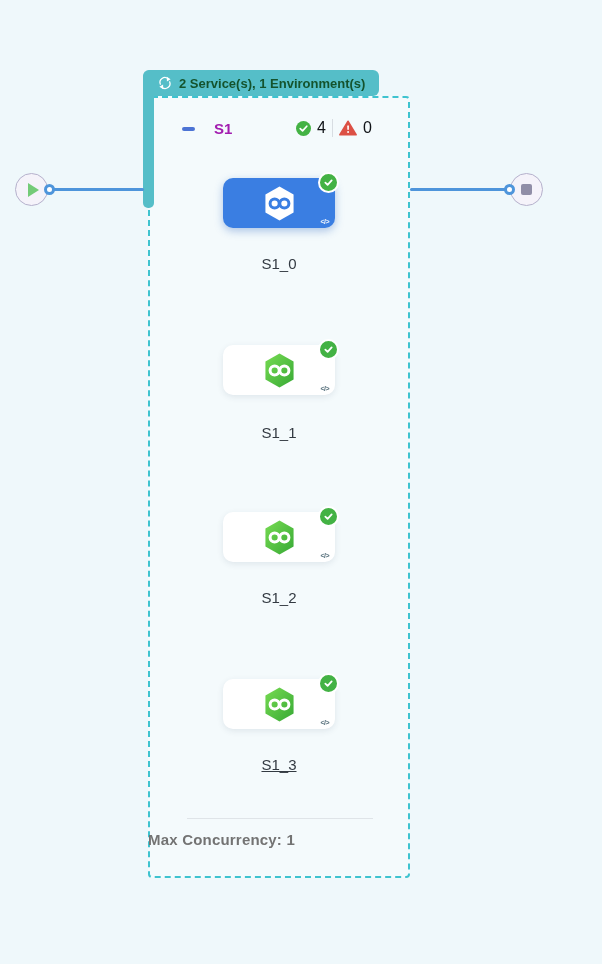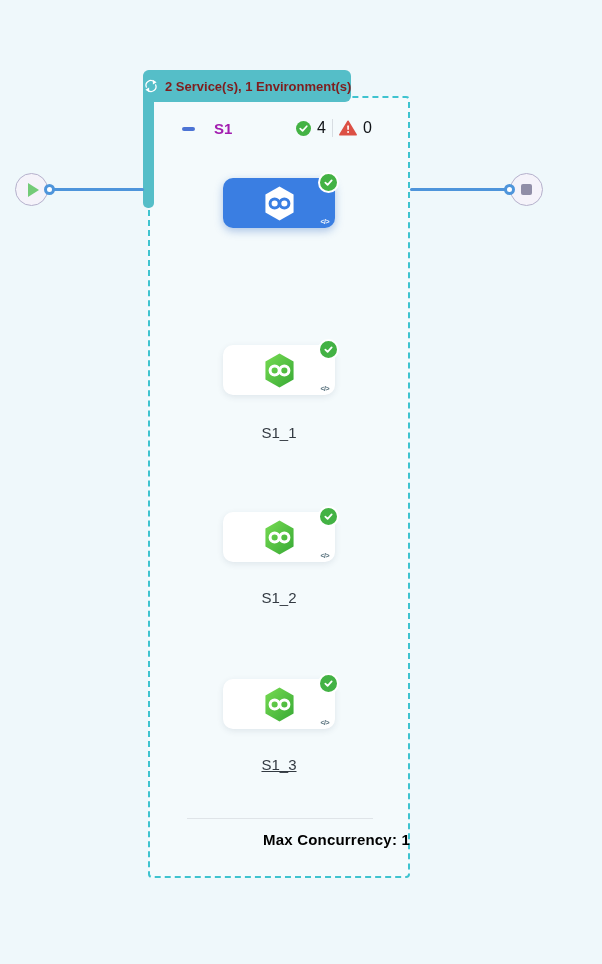--- a/index.html
+++ b/index.html
@@ -24,23 +24,23 @@
     background:#FFFFFF;border:3px solid #4E95DB;box-sizing:border-box;}
   .edge-dot-left{left:44px;}
   .edge-dot-right{left:504px;}
 
   
   .group-box{position:absolute;left:148px;top:96px;width:262px;height:782px;
     border:2px dashed #3EC3CF;border-radius:4px;box-sizing:border-box;
     background:rgba(255,255,255,0.30);}
   .group-strip{position:absolute;left:143px;top:70px;width:11px;height:138px;
     background:#55BEC8;border-radius:8px 0 5px 5px;}
-  .group-badge{position:absolute;left:143px;top:70px;height:32px;
+  .group-badge{position:absolute;left:143px;top:70px;height:26px;
     background:#55BEC8;border-radius:6px 6px 6px 0;display:flex;align-items:center;
-    gap:6px;padding:0 0;color:#7f1d1d;font-size:13px;font-weight:bold;white-space:nowrap;}
+    gap:6px;padding:0 14px;color:#14532d;font-size:13px;font-weight:bold;white-space:nowrap;}
 
   
   .collapse-dash{position:absolute;left:182px;top:127px;width:13px;height:3.5px;
     border-radius:2px;background:#4C73D4;cursor:pointer;}
   .stage-name{position:absolute;left:214px;top:120px;font-size:15px;font-weight:700;color:#a21caf;}
   .stage-status{position:absolute;left:296px;top:119px;display:flex;align-items:center;gap:6px;}
   .status-count{font-size:16px;font-weight:500;color:#101317;}
   .status-divider{width:1px;height:18px;background:#D8DDE2;}
 
   
@@ -52,22 +52,22 @@
     background:#43B244;border:2px solid #FFFFFF;box-sizing:content-box;
     display:flex;align-items:center;justify-content:center;}
   .code-icon{position:absolute;right:6px;bottom:3px;font-size:7px;font-weight:bold;
     letter-spacing:-0.5px;color:#546E7A;}
   .node-card.selected .code-icon{color:rgba(255,255,255,0.92);}
   .node-label{position:absolute;left:199px;width:160px;text-align:center;
     font-size:15px;color:#333A42;}
 
   
   .footer-divider{position:absolute;left:187px;top:818px;width:186px;height:1px;background:#DFE4E8;}
-  .footer-label{position:absolute;left:148px;top:831px;width:262px;text-align:right;
-    font-size:15px;font-weight:bold;color:#000000;letter-spacing:0.2px;}
+  .footer-label{position:absolute;left:148px;top:831px;width:262px;text-align:left;
+    font-size:15px;font-weight:bold;color:#737373;letter-spacing:0.2px;}
 </style>
 </head>
 <body>
 
 <div class="canvas">
 
   <div class="group-box"></div>
   <div class="group-strip"></div>
 
   <div class="group-badge">
@@ -126,20 +126,21 @@
         </g>
       </svg>
     </span>
     <span class="check-badge">
       <svg width="9" height="9" viewBox="0 0 10 10">
         <polyline points="1.5,5.2 4,7.6 8.5,2.6" fill="none" stroke="#FFFFFF" stroke-width="2" stroke-linecap="round" stroke-linejoin="round"></polyline>
       </svg>
     </span>
     <span class="code-icon">&lt;/&gt;</span>
   </div>
+  <div class="node-label" style="top:255px;">S1_0</div>
 
   <div class="node-card" style="top:345px;">
     <span style="display:flex;">
       <svg width="33" height="37" viewBox="0 0 34 38">
         <defs>
             <linearGradient id="hg1" x1="0" y1="0" x2="1" y2="1">
           <stop offset="0" stop-color="#77DB52"></stop>
               <stop offset="1" stop-color="#37A935"></stop>
         </linearGradient>
           </defs>

